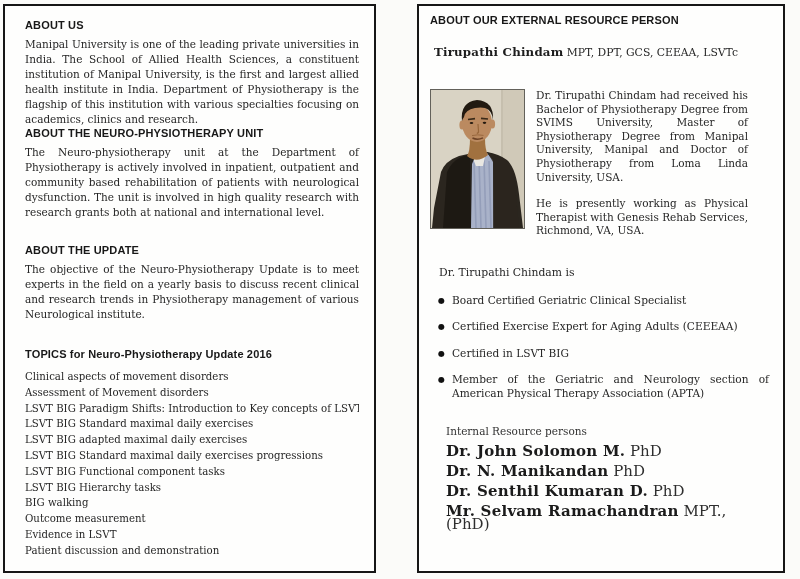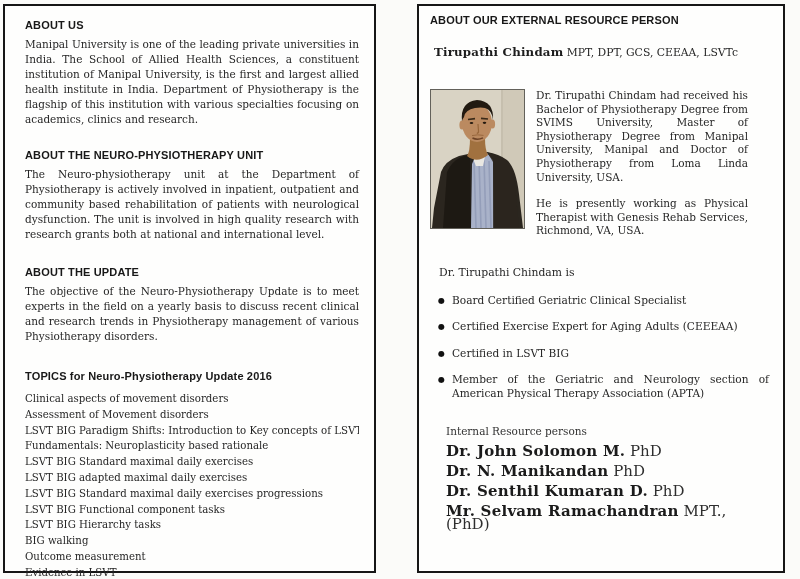--- a/index.html
+++ b/index.html
@@ -27,21 +27,21 @@
     letter-spacing:0.15px;
     color:#181818;
     margin:0;
   }
   .body-text {
     font-size:10.5px;
     line-height:15px;
     text-align:justify;
     margin:6px 0 0 0;
   }
-  .mt-sec   { margin-top:22px; }
+  .mt-sec   { }
   .mt-sec2  { margin-top:24px; }
   .mt-sec3  { margin-top:26px; }
 
   .topics-list {
     list-style:none;
     margin:9px 0 0 0; padding:0;
   }
   .topics-list li {
     font-size:10.2px;
     line-height:15.8px;
@@ -99,32 +99,31 @@
 <body>
 
 <section class="panel" id="left-panel">
   <h3 class="sec-heading">ABOUT US</h3>
   <p class="body-text">Manipal University is one of the leading private universities in India. The School of Allied Health Sciences, a constituent institution of Manipal University, is the first and largest allied health institute in India. Department of Physiotherapy is the flagship of this institution with various specialties focusing on academics, clinics and research.</p>
 
   <h3 class="sec-heading mt-sec">ABOUT THE NEURO-PHYSIOTHERAPY UNIT</h3>
   <p class="body-text">The Neuro-physiotherapy unit at the Department of Physiotherapy is actively involved in inpatient, outpatient and community based rehabilitation of patients with neurological dysfunction. The unit is involved in high quality research with research grants both at national and international level.</p>
 
   <h3 class="sec-heading mt-sec2">ABOUT THE UPDATE</h3>
-  <p class="body-text">The objective of the Neuro-Physiotherapy Update is to meet experts in the field on a yearly basis to discuss recent clinical and research trends in Physiotherapy management of various Physiotherapy disorders.</p>
+  <p class="body-text">The objective of the Neuro-Physiotherapy Update is to meet experts in the field on a yearly basis to discuss recent clinical and research trends in Physiotherapy management of various Neurological institute.</p>
 
   <h3 class="sec-heading mt-sec3">TOPICS for Neuro-Physiotherapy Update 2016</h3>
   <ul class="topics-list">
 
       <li>Clinical aspects of movement disorders</li>
 
       <li>Assessment of Movement disorders</li>
 
       <li>LSVT BIG Paradigm Shifts: Introduction to Key concepts of LSVT</li>
 
-      <li>Fundamentals: Neuroplasticity based rationale</li>
 
       <li>LSVT BIG Standard maximal daily exercises</li>
 
       <li>LSVT BIG adapted maximal daily exercises</li>
 
       <li>LSVT BIG Standard maximal daily exercises progressions</li>
 
       <li>LSVT BIG Functional component tasks</li>
 
       <li>LSVT BIG Hierarchy tasks</li>

